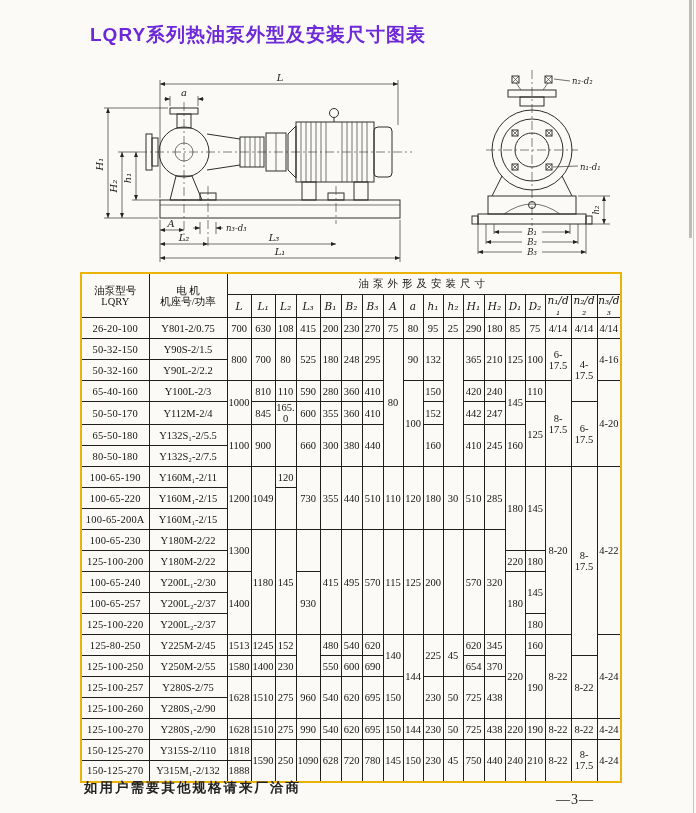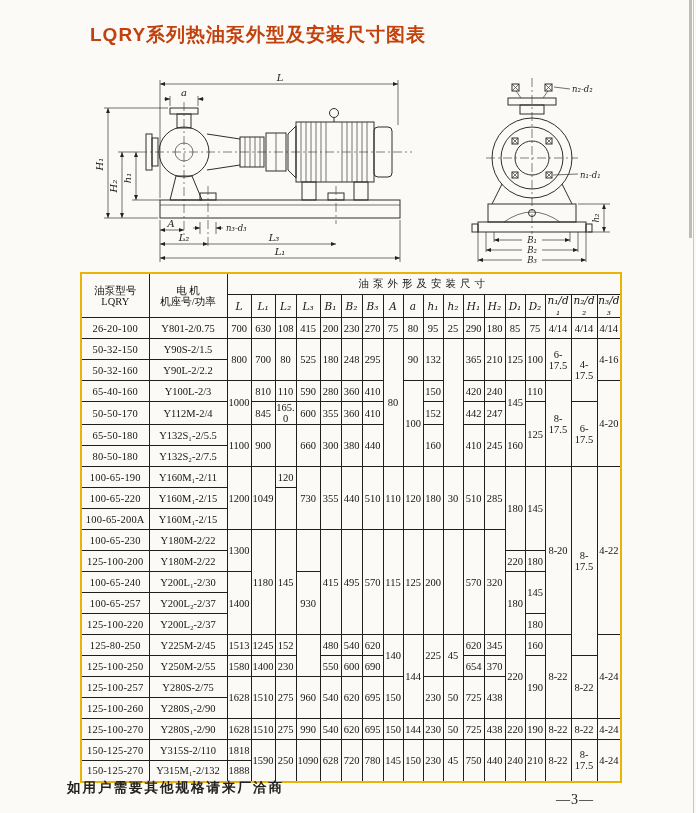--- a/index.html
+++ b/index.html
@@ -7,26 +7,26 @@
     width:696px;height:813px;position:relative;overflow:hidden;
     background:#fbfaf6;color:#1b1b1b;
     font-family:"Liberation Serif",serif;
   }
   .scan-edge{position:absolute;right:4px;top:0;width:3px;height:238px;background:#8a8a82;opacity:.55;}
   .scan-edge2{position:absolute;right:2px;top:0;width:1px;height:813px;background:#c9c8c0;}
 
   .page-title{
     position:absolute;left:90px;top:22px;
     font-family:"Liberation Sans",sans-serif;
-    font-size:19px;font-weight:bold;letter-spacing:1px;color:#c2410c;
+    font-size:19px;font-weight:bold;letter-spacing:1px;color:#6d28d9;
   }
 
   .drawing{position:absolute;}
   #side-view{left:90px;top:72px;width:348px;height:196px;}
-  #end-view{left:436px;top:72px;width:196px;height:196px;}
+  #end-view{left:436px;top:64px;width:196px;height:196px;}
   svg{display:block;}
   .ln{stroke:#2e2e2e;stroke-width:1;fill:none;}
   .thin{stroke:#3a3a3a;stroke-width:.7;fill:none;}
   .cl{stroke:#4a4a4a;stroke-width:.7;fill:none;stroke-dasharray:9 3 2 3;}
   .dim{stroke:#333;stroke-width:.7;fill:none;}
   .dimlab{font:italic 10px "DejaVu Serif",serif;fill:#222;}
   .dimlab-s{font:italic 8.5px "DejaVu Serif",serif;fill:#222;}
 
   table.dims{
     position:absolute;left:80px;top:272px;width:540px;
@@ -41,21 +41,21 @@
   table.dims{border:2px solid #eab308;}
   table.dims thead th{font-weight:normal;height:20px;}
   .h-model,.h-motor{font-size:11px;white-space:pre-line;line-height:1.35;}
   .h-span{font-size:11.5px;letter-spacing:4px;margin-left:28px;}
   .h-dim{font-style:italic;font-size:11px;font-family:"DejaVu Serif",serif;}
   table.dims tbody tr{height:21px;}
   td.c-model{text-align:left;padding-left:3px;font-size:10.5px;letter-spacing:.2px;}
   td.c-motor{text-align:left;padding-left:3px;font-size:10.5px;}
 
   .footnote{
-    position:absolute;left:67px;top:779px;
+    position:absolute;left:84px;top:779px;
     font-size:13.5px;font-weight:bold;letter-spacing:2px;color:#222;
     font-family:"Liberation Serif",serif;
   }
   .page-number{
     position:absolute;left:556px;top:792px;
     font-size:14px;color:#222;letter-spacing:1px;
     font-family:"Liberation Serif",serif;
   }
 </style>
 </head>

